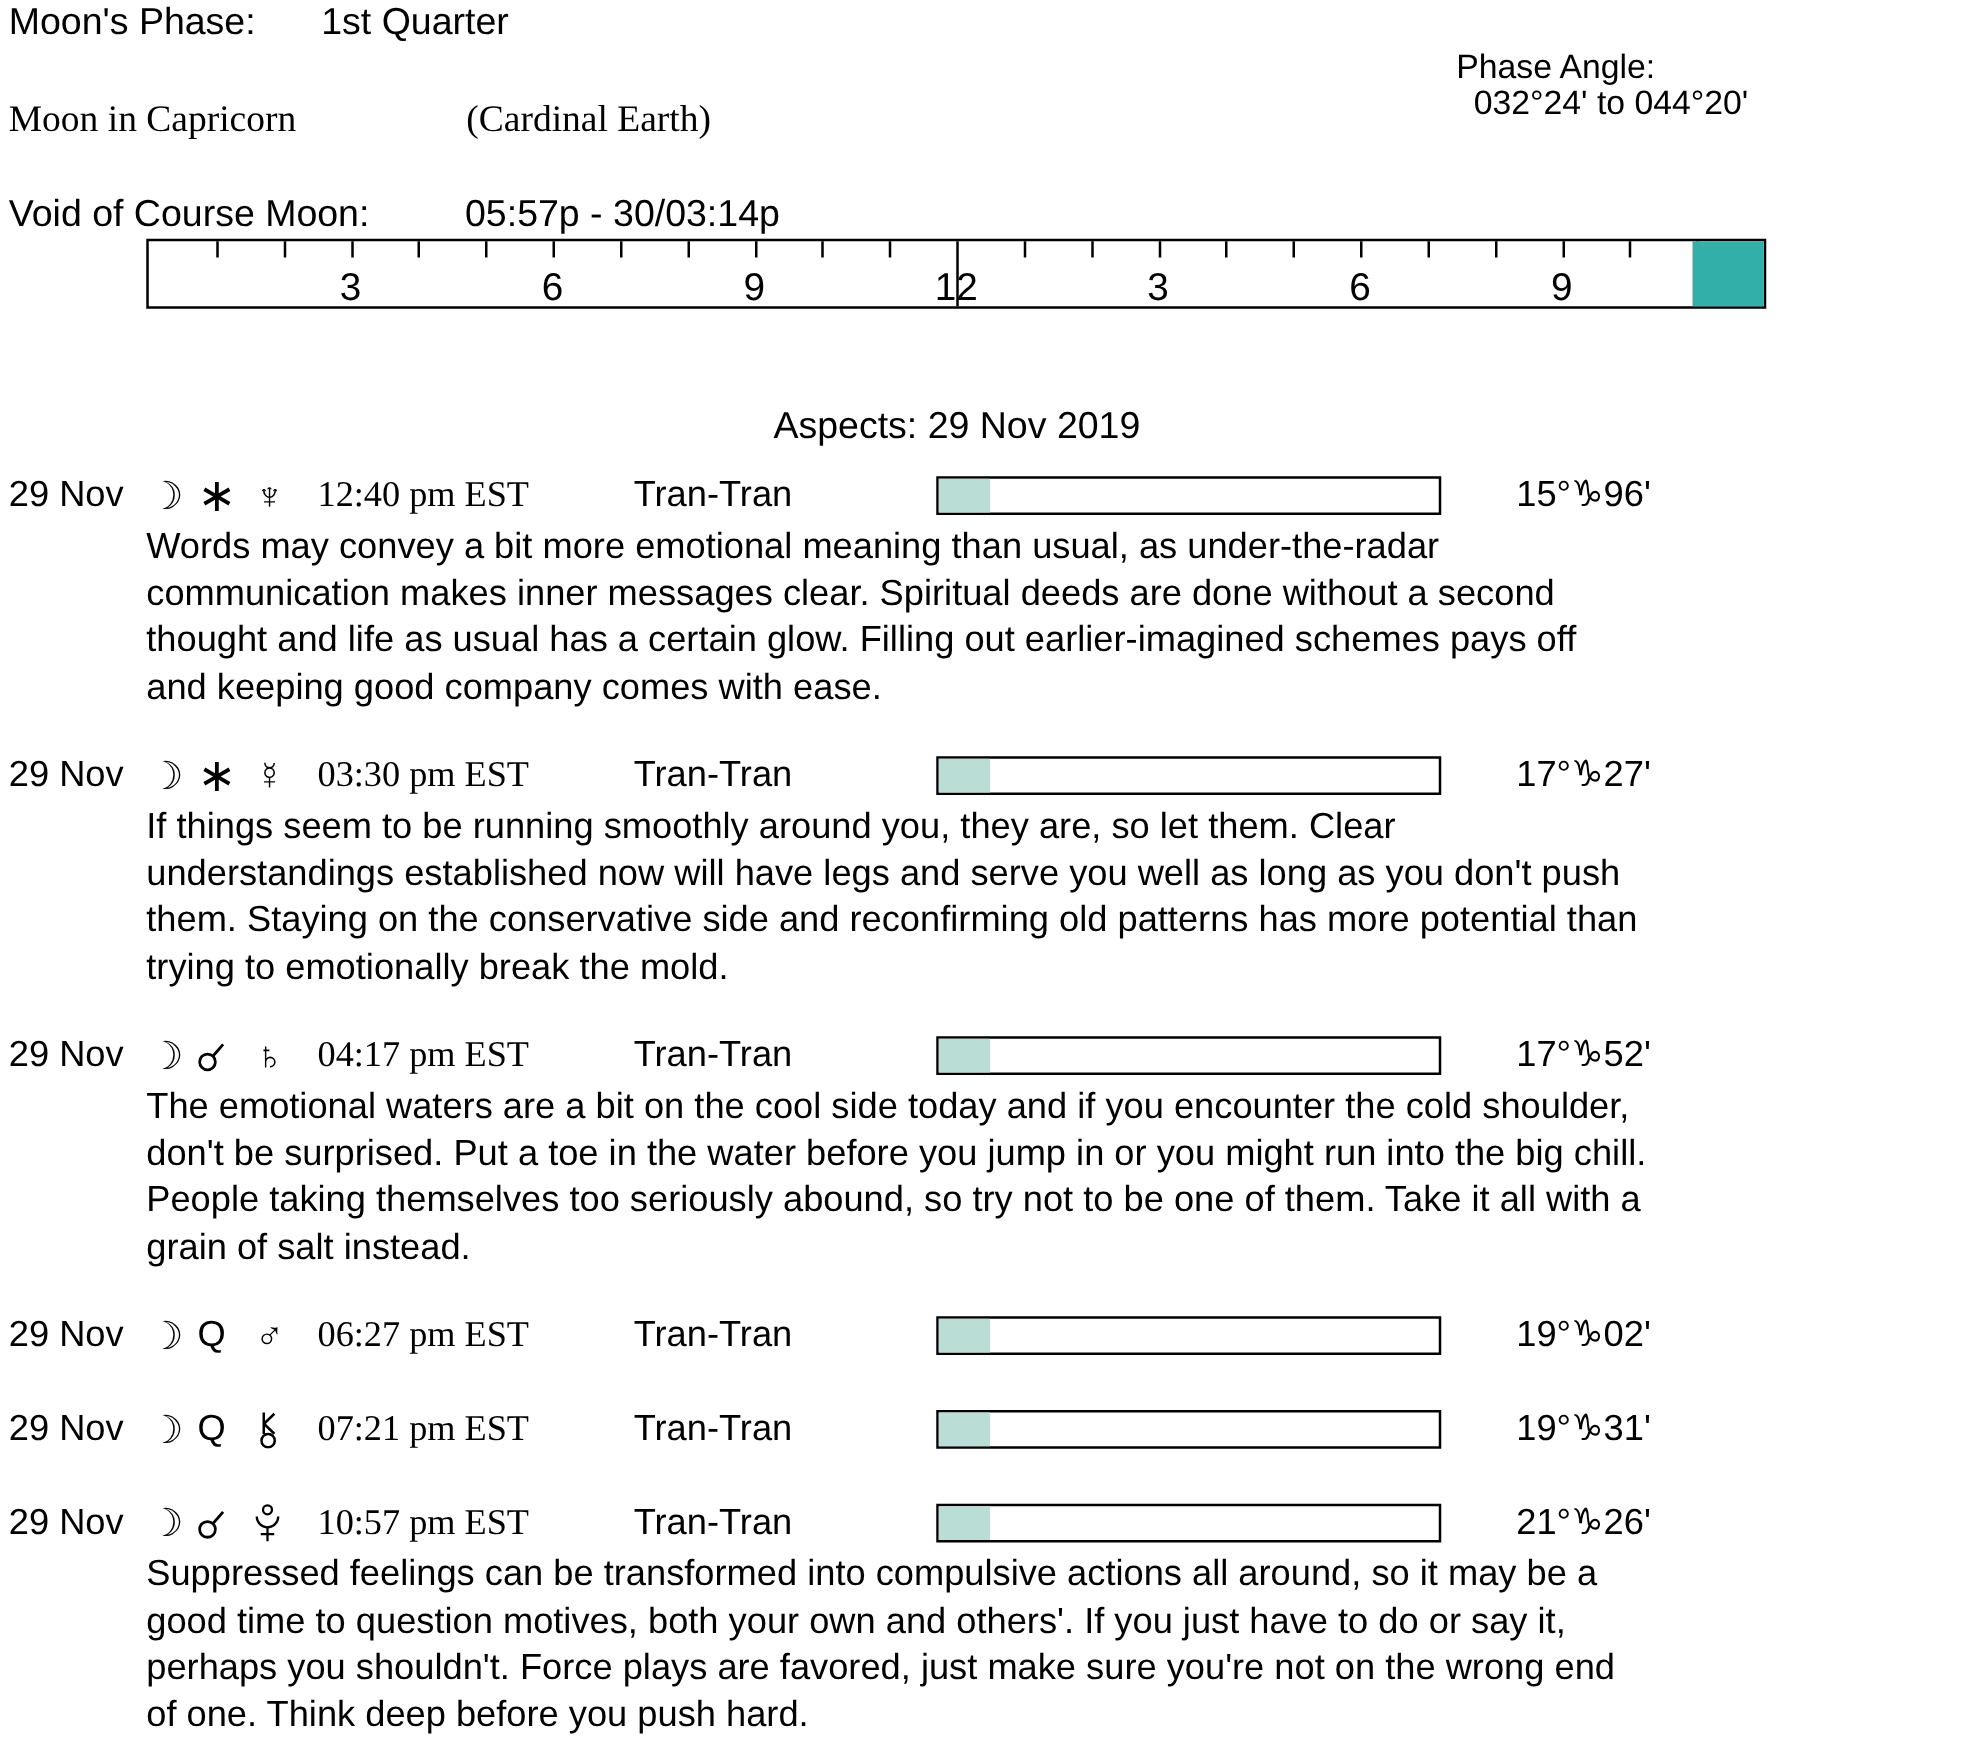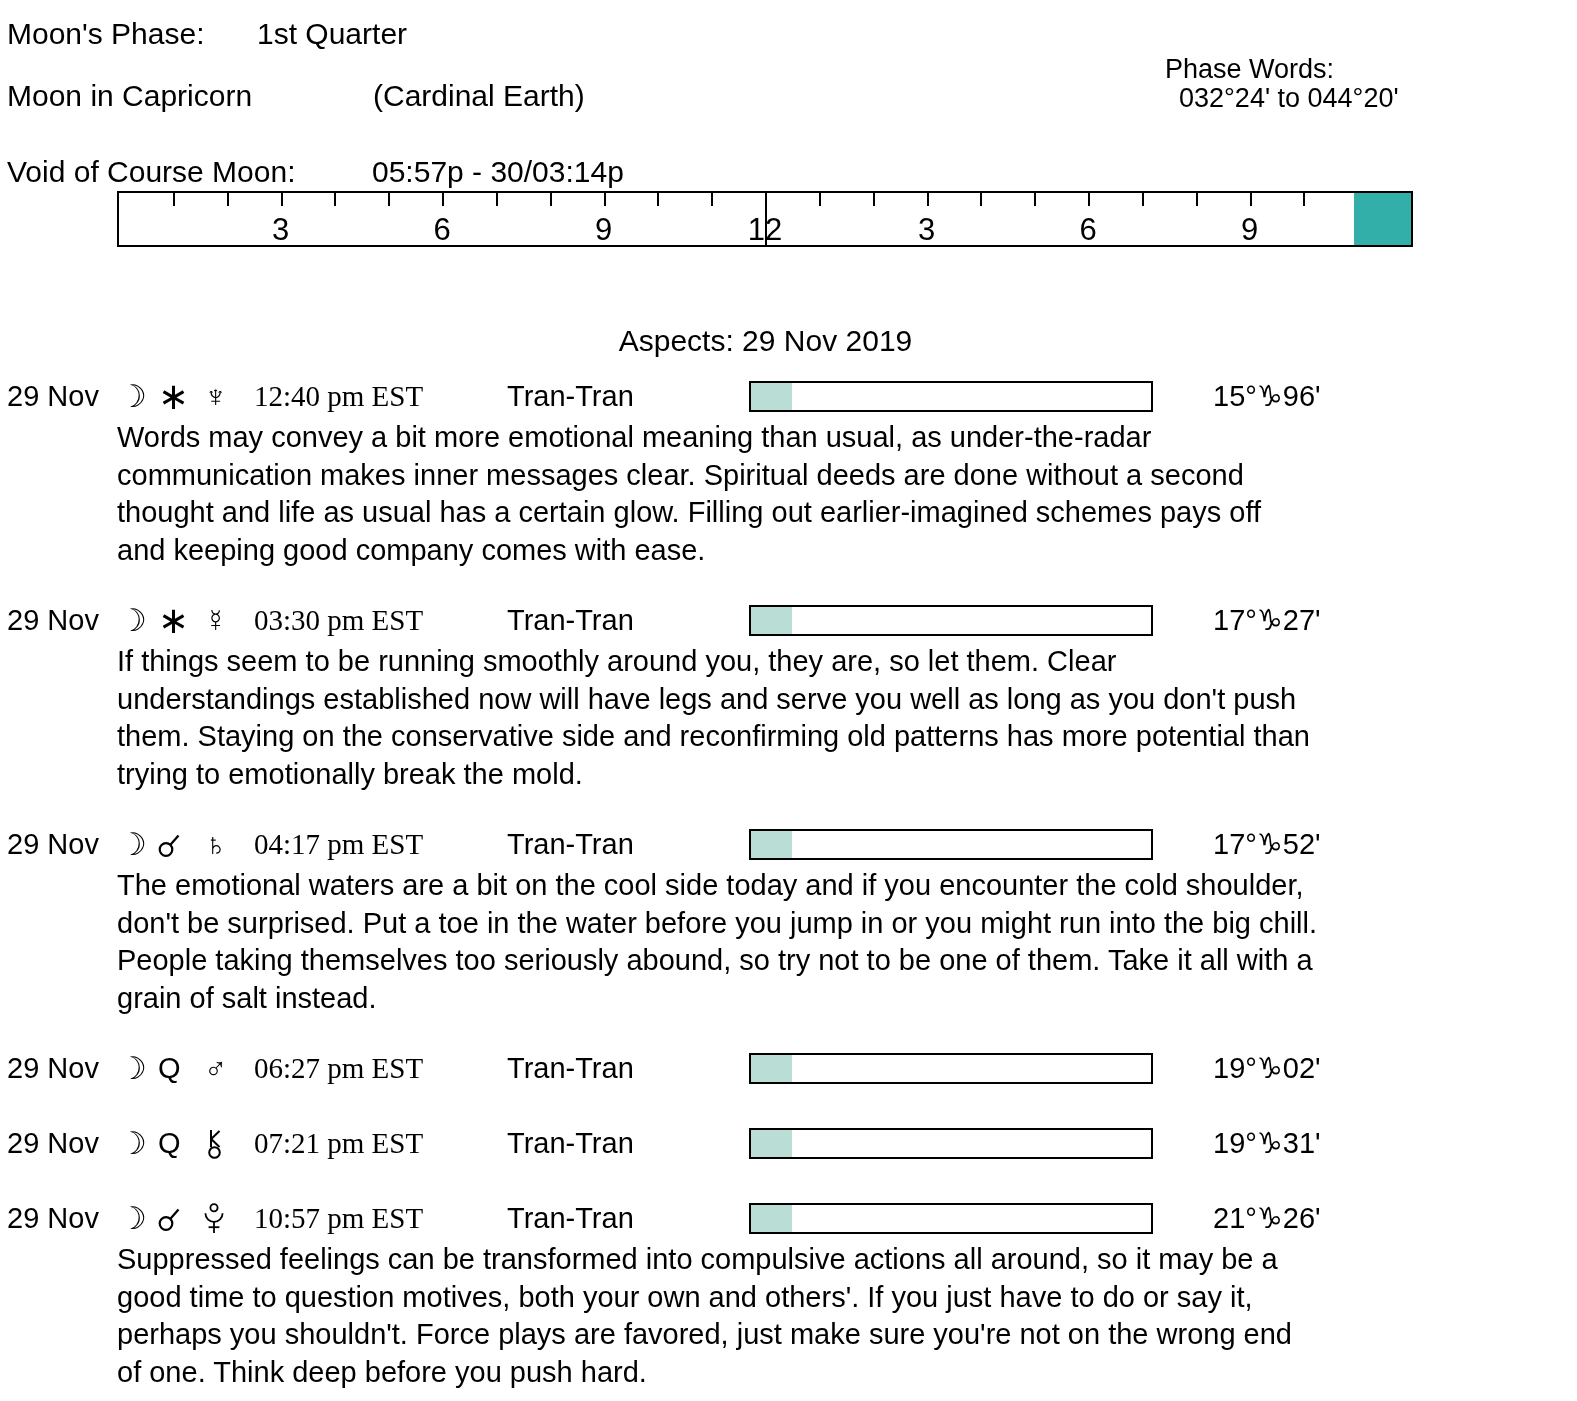--- a/index.html
+++ b/index.html
@@ -7,21 +7,21 @@
     --bar-fill:#BADDD6;
     --ink:#000000;
     --paper:#FFFFFF;
   }
   html,body{margin:0;padding:0;background:var(--paper);}
   body{font-family:"Liberation Sans","DejaVu Sans",sans-serif;color:var(--ink);}
   .page{position:relative;width:1577px;height:1401px;background:var(--paper);overflow:hidden;}
 
   
   .hdr-line{position:absolute;left:0;width:100%;height:34px;font-size:30px;line-height:32px;}
-  #hdr1{top:18px;} #hdr2{top:80px;} #hdr3{top:156px;}
+  #hdr1{top:2px;} #hdr2{top:80px;font-family:Liberation Serif, serif;} #hdr3{top:156px;}
   .hdr-label{position:absolute;left:7px;white-space:pre;}
   #moons-phase-value{position:absolute;left:257px;white-space:pre;}
   #moon-sign-mode{position:absolute;left:336px;white-space:pre;margin-left:37px;}
   #voc-value{position:absolute;left:372px;white-space:pre;}
   .phase-angle{position:absolute;top:8px;left:1120px;font-size:27px;line-height:29px;white-space:pre;}
   .phase-angle .pa-value{margin-left:14px;}
 
   
   .ruler{position:absolute;left:117px;top:191px;width:1292px;height:52px;
          border:2px solid var(--ink);background:var(--paper);}
@@ -58,21 +58,21 @@
 </style>
 </head>
 <body>
 
 <div class="page">
 
   <div class="hdr-line" id="hdr1">
     <span class="hdr-label">Moon's Phase:</span>
     <span id="moons-phase-value">1st Quarter</span>
     <span class="phase-angle">
-      <span>Phase Words:</span>
+      <span>Phase Angle:</span>
       <span class="pa-value">032°24' to 044°20'</span>
     </span>
   </div>
 
   <div class="hdr-line" id="hdr2">
     <span class="hdr-label">Moon in Capricorn</span>
     <span id="moon-sign-mode">(Cardinal Earth)</span>
   </div>
 
   <div class="hdr-line" id="hdr3">

